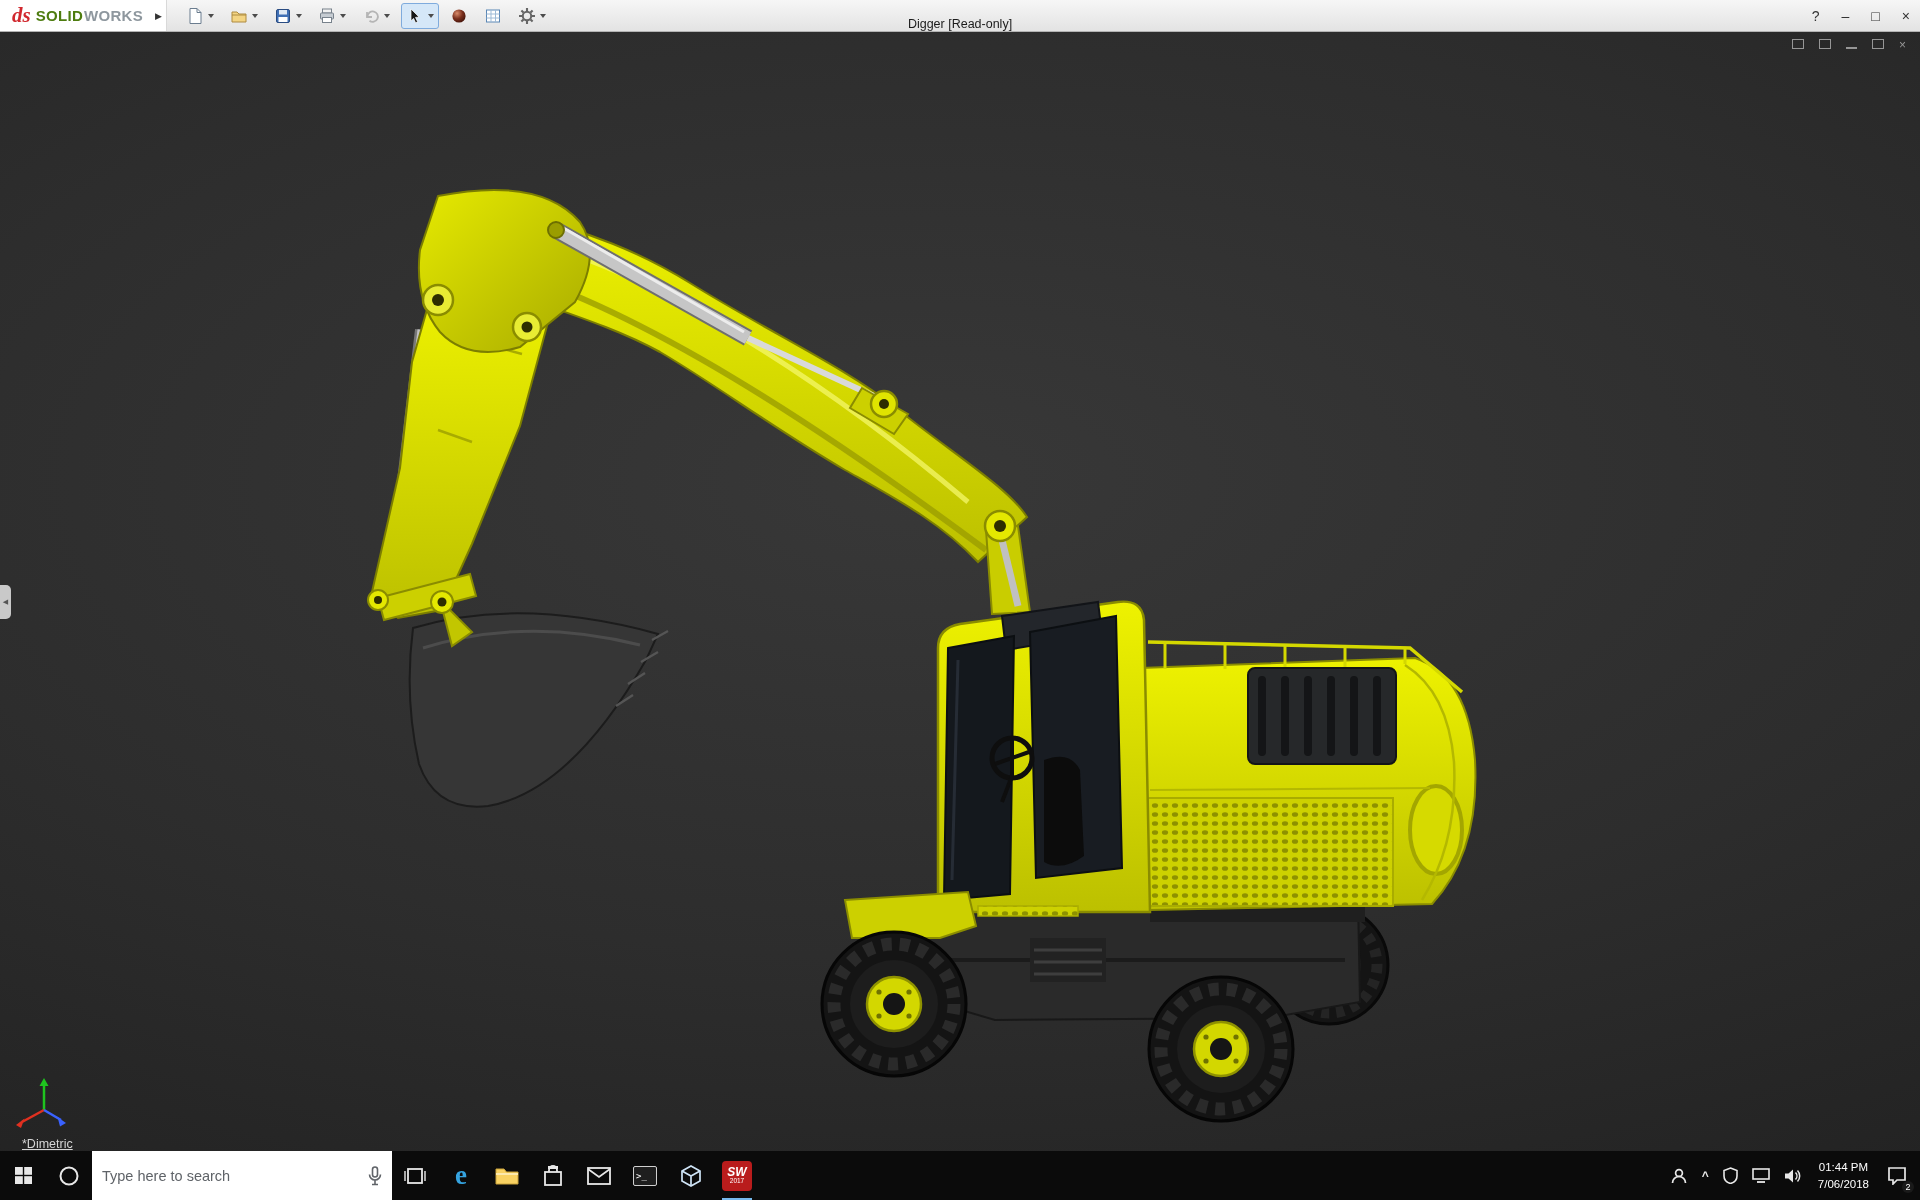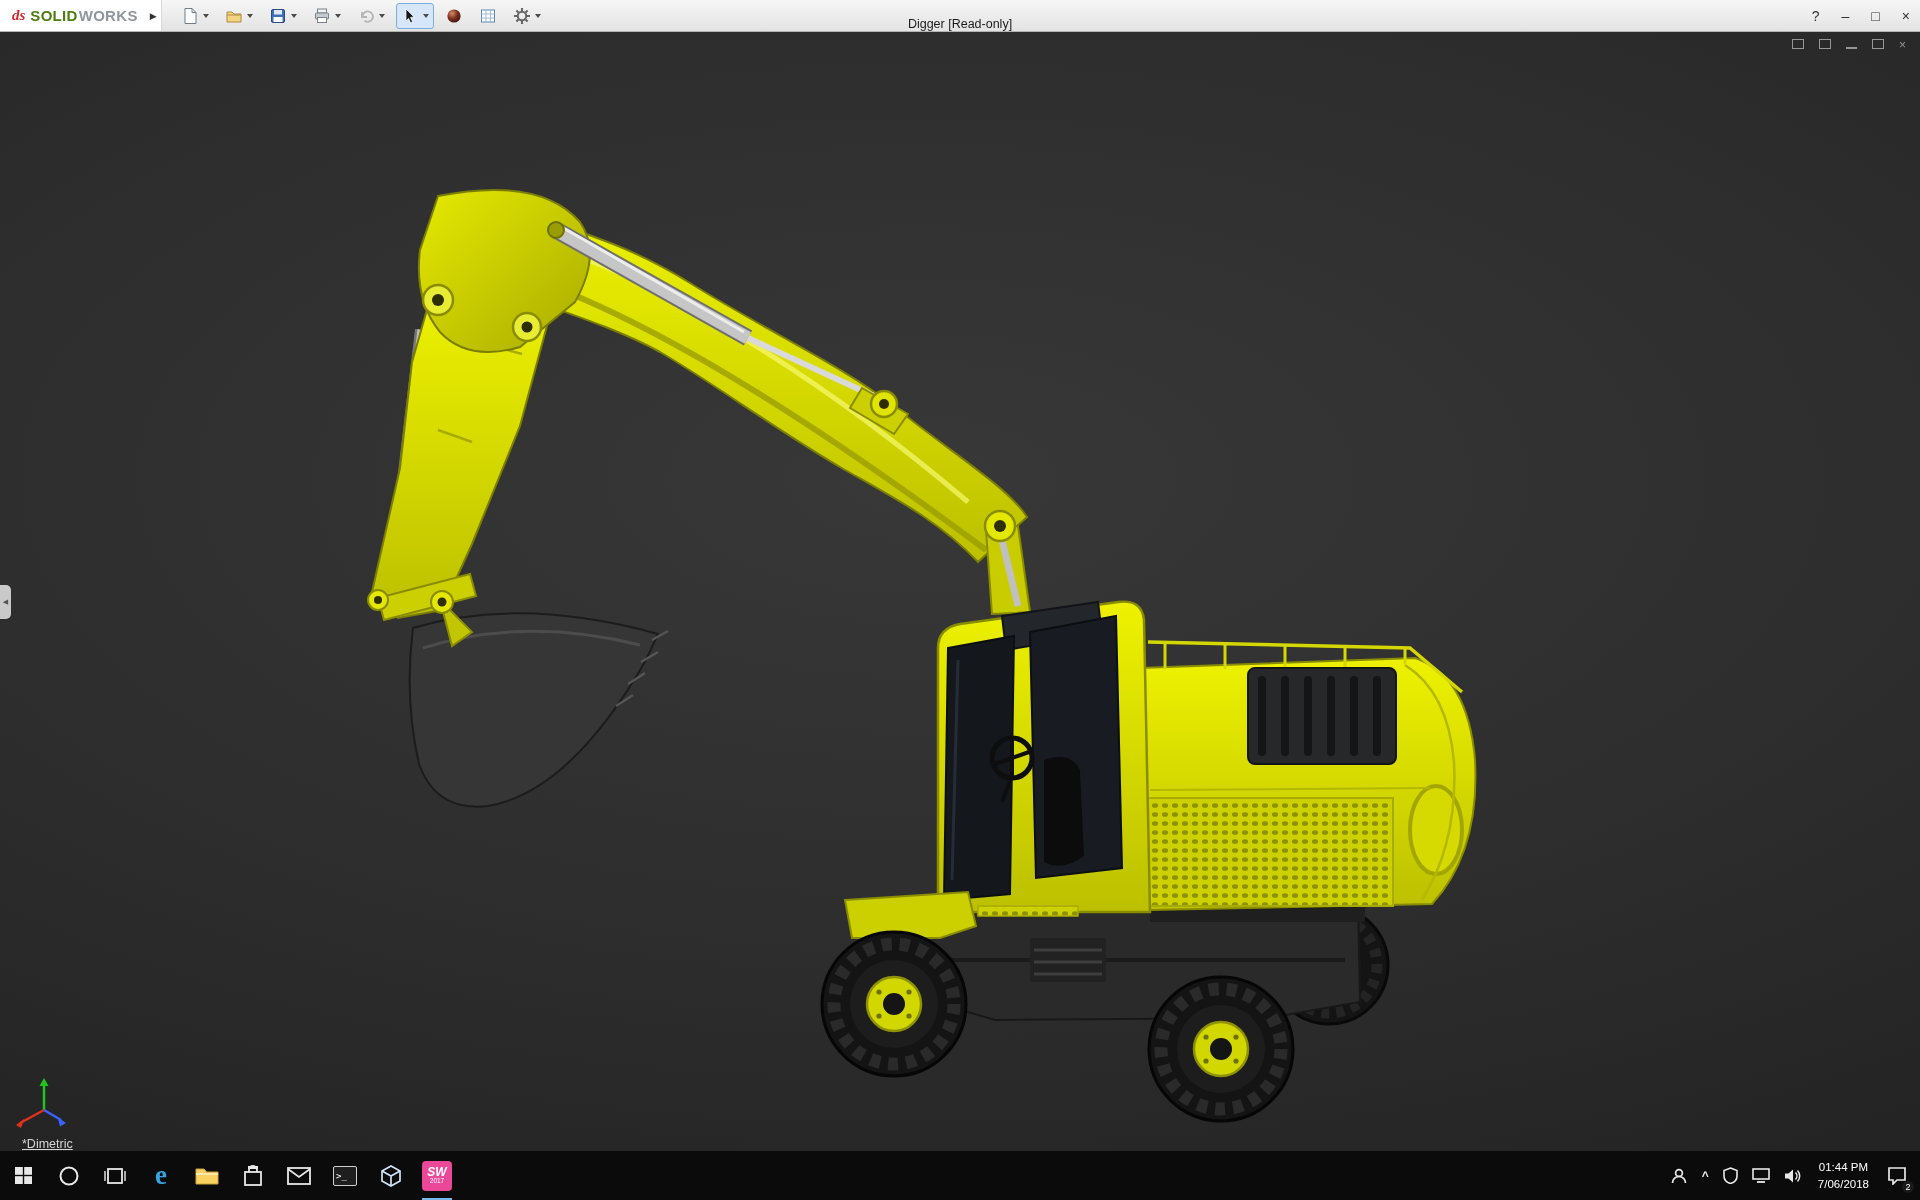--- a/index.html
+++ b/index.html
@@ -5,21 +5,21 @@
   * { margin:0; padding:0; box-sizing:border-box; }
   html,body { width:1920px; height:1200px; overflow:hidden; background:#000;
               font-family:"Liberation Sans", sans-serif; }
   body { position:relative; }
 
   
   .menubar { position:absolute; top:0; left:0; right:0; height:32px;
              background:linear-gradient(#f6f6f6,#e3e3e3); border-bottom:1px solid #b3b3b3;
              display:flex; align-items:center; z-index:30; }
   .brand { height:100%; background:#fff; display:flex; align-items:center; padding:0 8px 0 12px; gap:5px; }
-  .brand .ds { color:#d1282e; font-weight:bold; font-style:italic; font-size:15px;
+  .brand .ds { color:#d1282e; font-weight:bold; font-style:italic; font-size:21px;
                font-family:"Liberation Serif", serif; line-height:1; }
   .brand .solid { color:#4d7c0f; font-weight:bold; font-size:15px; letter-spacing:.3px; }
   .brand .works { color:#8e979e; font-weight:bold; font-size:15px; letter-spacing:.3px; margin-left:-4px; }
   .expander { width:16px; height:100%; display:flex; align-items:center; justify-content:center;
               font-size:9px; color:#333; background:#fff; border-right:1px solid #d9d9d9; cursor:pointer; }
   .tools { display:flex; align-items:center; margin-left:14px; gap:6px; }
   .tbtn { display:flex; align-items:center; gap:2px; padding:3px 4px; border-radius:3px; border:1px solid transparent; }
   .tbtn.selected { background:#d5e7f8; border-color:#7fabdd; }
   .tbtn svg { display:block; }
   .caret { width:0; height:0; border-left:3.5px solid transparent; border-right:3.5px solid transparent;
@@ -49,21 +49,21 @@
   .tb-btn { width:46px; display:flex; align-items:center; justify-content:center; cursor:pointer; position:relative; }
   .tb-btn.active::after { content:""; position:absolute; bottom:0; left:8px; right:8px; height:2px; background:#76b9ed; }
   .search { width:300px; background:#ffffff; display:flex; align-items:center; padding:0 10px; gap:8px; }
   .search input { flex:1; border:none; outline:none; font-size:14.5px; color:#444; background:transparent;
                   font-family:"Liberation Sans", sans-serif; }
   .search input::placeholder { color:#5f6368; }
   .edge-e { color:#35a3e0; font-size:27px; font-weight:bold; font-family:"Liberation Serif", serif; line-height:1; }
   .console-box { width:24px; height:20px; background:#1e1e1e; border:1.5px solid #cfcfcf; border-radius:2px;
                  color:#fff; font-family:"DejaVu Sans Mono", monospace; font-size:9px; display:flex;
                  align-items:center; justify-content:flex-start; padding-left:2px; }
-  .sw-badge { width:30px; height:30px; background:#ec4899; border-radius:4px; display:flex; flex-direction:column;
+  .sw-badge { width:30px; height:30px; background:#b91c1c; border-radius:4px; display:flex; flex-direction:column;
               align-items:center; justify-content:center; color:#fff; line-height:1; }
   .sw-badge .sw { font-size:12px; font-weight:bold; font-style:italic; }
   .sw-badge .yr { font-size:6.5px; }
   .tray { margin-left:auto; display:flex; align-items:center; padding-right:4px; }
   .tray-btn { padding:0 7px; height:100%; display:flex; align-items:center; justify-content:center;
               color:#e8e8e8; cursor:pointer; position:relative; }
   .chev { font-size:12px; color:#e8e8e8; font-weight:bold; }
   .clock { color:#fff; font-size:11.5px; line-height:1.4; text-align:center; padding:0 9px; cursor:pointer; }
   .ac-badge { position:absolute; right:2px; bottom:7px; background:#1a1a1a; color:#fff; font-size:9px;
               min-width:12px; height:12px; border-radius:6px; display:flex; align-items:center;
@@ -338,20 +338,27 @@
       <rect x="9.2" y="0" width="7.8" height="7.8" fill="#e8e8e8"></rect>
       <rect x="0" y="9.2" width="7.8" height="7.8" fill="#e8e8e8"></rect>
       <rect x="9.2" y="9.2" width="7.8" height="7.8" fill="#e8e8e8"></rect>
     </svg>
   </div>
   <div class="tb-btn">
     <svg width="22" height="22" viewBox="0 0 22 22">
       <circle cx="11" cy="11" r="8.5" fill="none" stroke="#e8e8e8" stroke-width="2"></circle>
     </svg>
   </div>
+  <div class="search">
+    <input type="text" placeholder="Type here to search" style="">
+    <svg width="14" height="20" viewBox="0 0 14 20">
+      <rect x="4.5" y="1" width="5" height="10" rx="2.5" fill="none" stroke="#5f6368" stroke-width="1.6"></rect>
+      <path d="M1.5,8.5 a5.5,5.5 0 0 0 11,0 M7,14 v4 M4,18.5 h6" fill="none" stroke="#5f6368" stroke-width="1.6"></path>
+    </svg>
+  </div>
 
   <div class="tb-btn">
     <svg width="22" height="22" viewBox="0 0 22 22">
       <rect x="4" y="4" width="14" height="14" fill="none" stroke="#e8e8e8" stroke-width="1.8"></rect>
       <path d="M1,6 v10 M21,6 v10" stroke="#b9b9b9" stroke-width="1.8"></path>
     </svg>
   </div>
   <div class="tb-btn">
     <span class="edge-e">e</span>
   </div>

